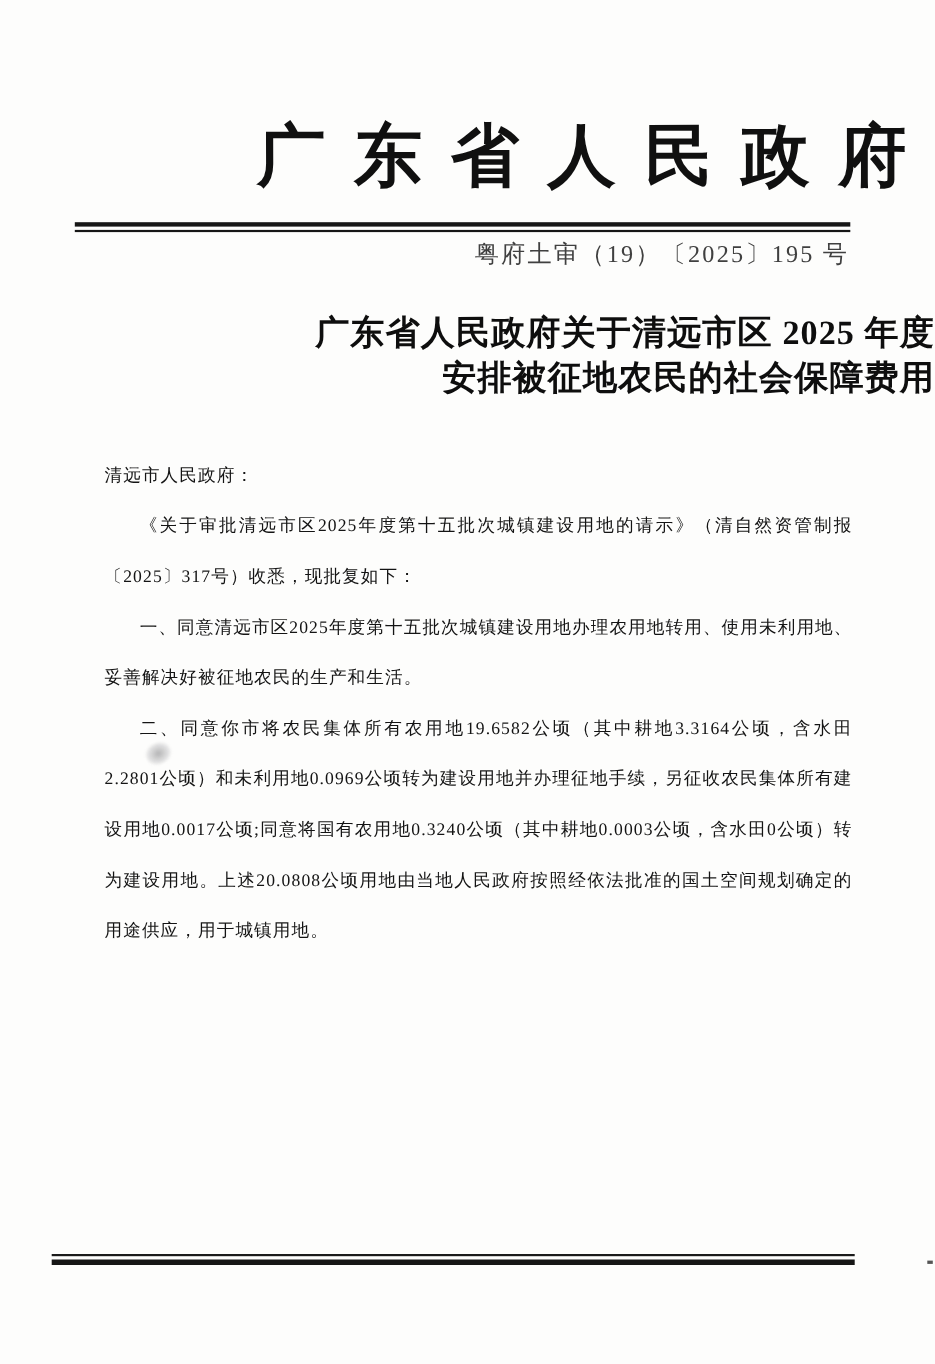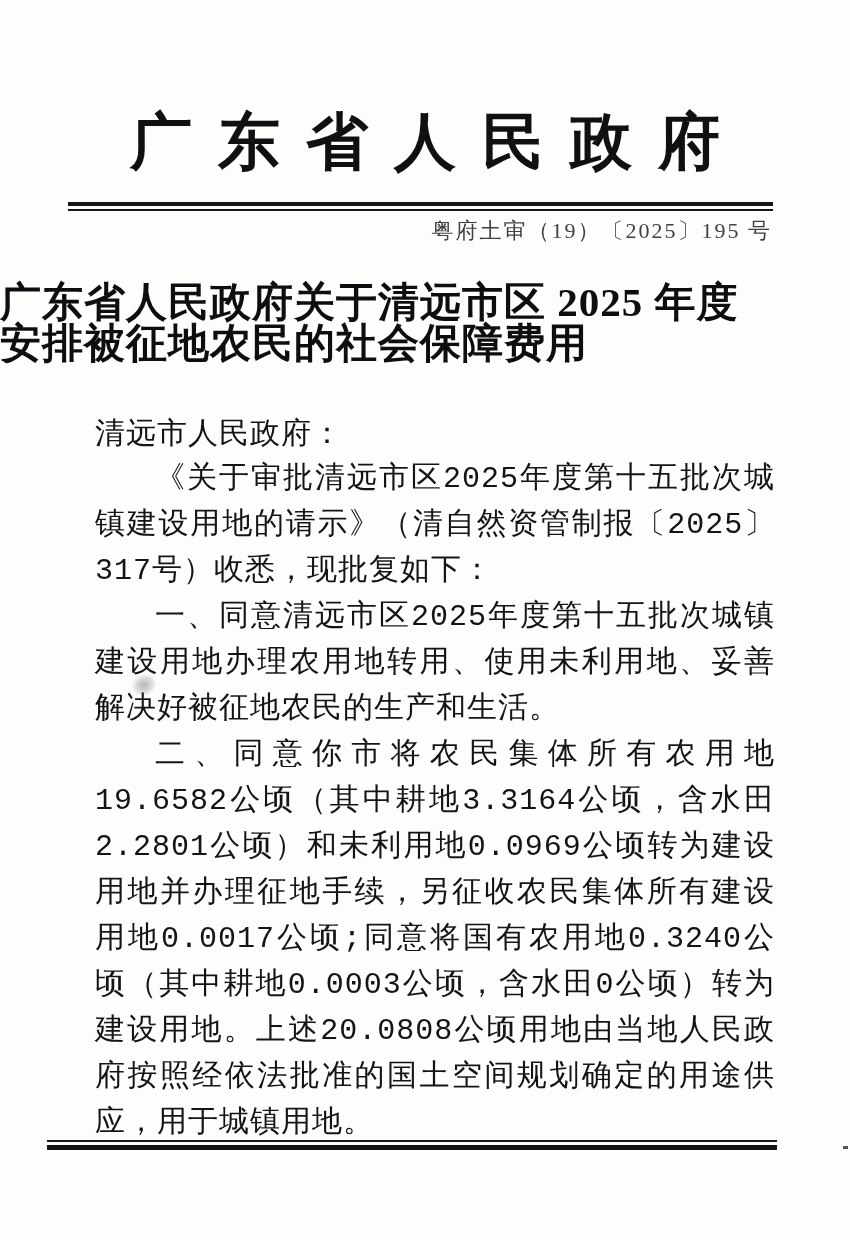--- a/index.html
+++ b/index.html
@@ -15,21 +15,21 @@
     background: #fdfdfc;
     color: #161616;
     font-family: "Liberation Serif", "DejaVu Serif", serif;
     overflow: hidden;
   }
   .agency-name {
     position: absolute;
     top: 100px;
     left: 0;
     right: 0;
-    text-align: center;
+    text-align: right;
     font-size: 62px;
     font-weight: 700;
     letter-spacing: 0.42em;
     text-indent: 0.42em;
     white-space: nowrap;
     color: #101010;
   }
   .header-rule {
     position: absolute;
     top: 202px;
@@ -52,45 +52,44 @@
     font-size: 22px;
     letter-spacing: 2px;
     color: #404040;
     white-space: nowrap;
   }
   .doc-title {
     position: absolute;
     top: 282px;
     left: 0;
     right: 0;
-    text-align: left;
-    font-size: 41px;
+    text-align: right;
+    font-size: 31px;
     font-weight: 700;
     line-height: 41px;
     letter-spacing: 1px;
     color: #0e0e0e;
   }
   .doc-body {
     position: absolute;
     top: 410px;
     left: 95px;
     width: 680px;
-    font-size: 30px;
+    font-size: 16px;
     line-height: 46px;
     text-align: justify;
     letter-spacing: 1px;
     color: #141414;
   }
   .doc-body p {
     margin: 0;
     padding: 0;
   }
   .doc-body p.indent {
     text-indent: 2em;
-    font-family: Liberation Mono, monospace;
   }
   .footer-rule {
     position: absolute;
     top: 1140px;
     left: 47px;
     width: 730px;
   }
   .footer-rule .rule-thin {
     height: 2px;
     background: #1a1a1a;

